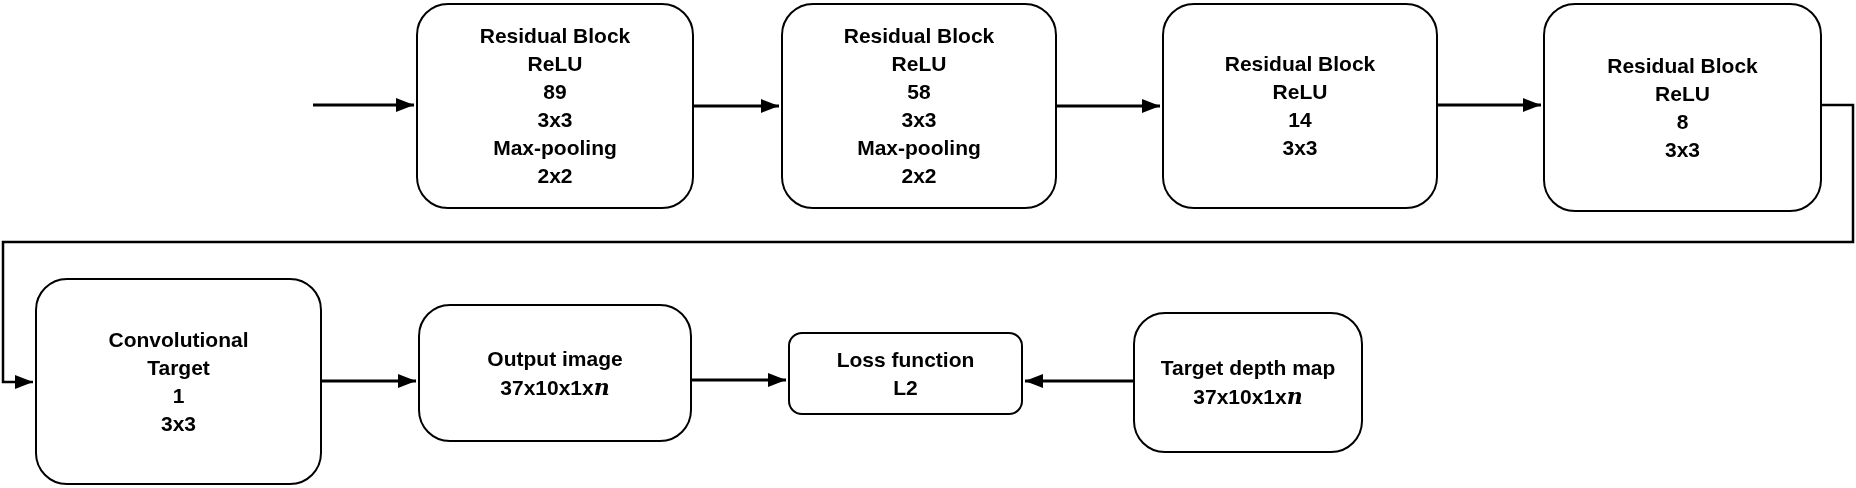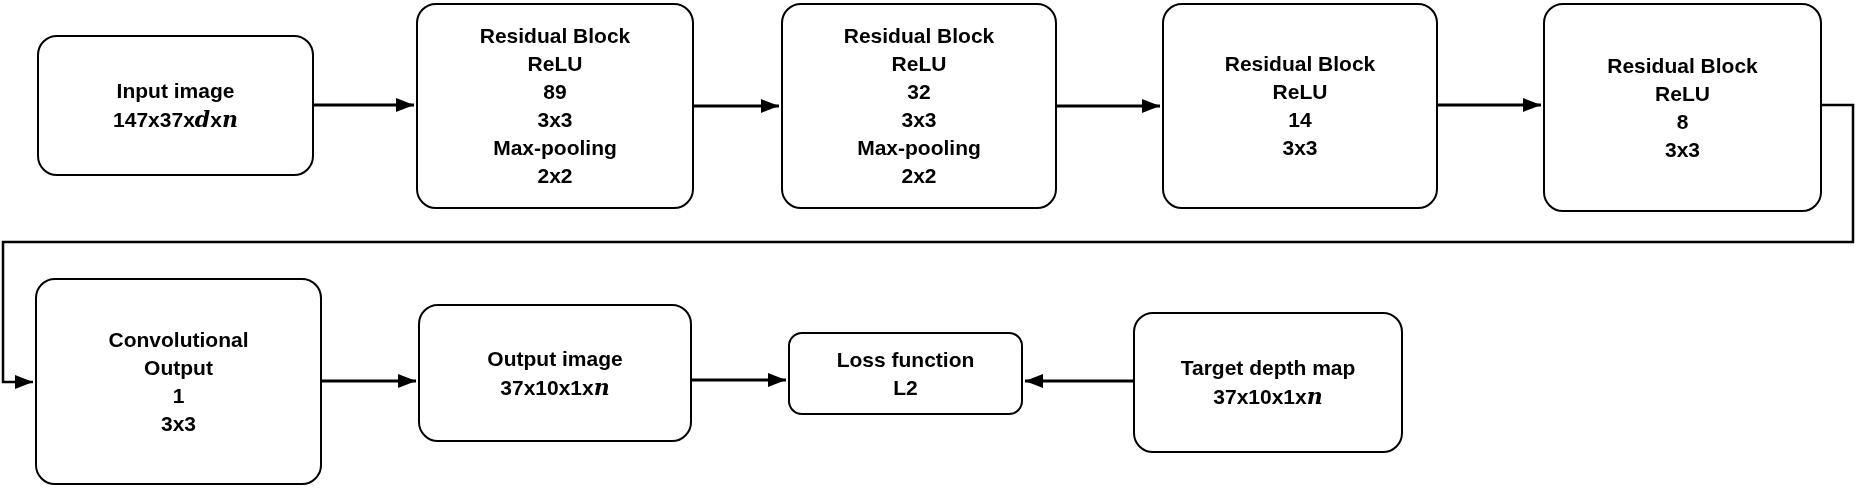--- a/index.html
+++ b/index.html
@@ -19,21 +19,21 @@
     position: absolute;
     left: 0;
     top: 0;
     width: 1856px;
     height: 488px;
   }
   .node {
     position: absolute;
     box-sizing: border-box;
     border: 2px solid #000000;
-    border-radius: 20px;
+    border-radius: 32px;
     background: #ffffff;
     display: flex;
     flex-direction: column;
     align-items: center;
     justify-content: center;
     text-align: center;
     color: #000000;
     font-weight: bold;
     font-size: 21px;
     line-height: 28px;
@@ -66,38 +66,34 @@
     <line x1="1057" y1="106" x2="1160" y2="106" stroke="#000000" stroke-width="3" marker-end="url(#ah)"></line>
     <line x1="1438" y1="105" x2="1541" y2="105" stroke="#000000" stroke-width="3" marker-end="url(#ah)"></line>
 
     <polyline points="1822,105 1853,105 1853,242 3,242 3,382 33,382" fill="none" stroke="#000000" stroke-width="2.5" marker-end="url(#ah)"></polyline>
 
     <line x1="315" y1="381" x2="416" y2="381" stroke="#000000" stroke-width="3" marker-end="url(#ah)"></line>
     <line x1="692" y1="380" x2="786" y2="380" stroke="#000000" stroke-width="3" marker-end="url(#ah)"></line>
     <line x1="1133" y1="381" x2="1025" y2="381" stroke="#000000" stroke-width="3" marker-end="url(#ah)"></line>
   </svg>
 
-  <div class="node" style="left:37px; top:35px; width:277px; height:141px;">
-      <div><span>Input image</span></div>
-      <div><span>147x37x</span><span class="math-var">d</span><span>x</span><span class="math-var">n</span></div>
-    </div>
 
   <div class="node" style="left:416px; top:3px; width:278px; height:206px;">
       <div><span>Residual Block</span></div>
       <div><span>ReLU</span></div>
       <div><span>89</span></div>
       <div><span>3x3</span></div>
       <div><span>Max-pooling</span></div>
       <div><span>2x2</span></div>
     </div>
 
   <div class="node" style="left:781px; top:3px; width:276px; height:206px;">
       <div><span>Residual Block</span></div>
       <div><span>ReLU</span></div>
-      <div><span>32</span></div>
+      <div><span>58</span></div>
       <div><span>3x3</span></div>
       <div><span>Max-pooling</span></div>
       <div><span>2x2</span></div>
     </div>
 
   <div class="node" style="left:1162px; top:3px; width:276px; height:206px;">
       <div><span>Residual Block</span></div>
       <div><span>ReLU</span></div>
       <div><span>14</span></div>
       <div><span>3x3</span></div>
@@ -105,33 +101,33 @@
 
   <div class="node" style="left:1543px; top:3px; width:279px; height:209px;">
       <div><span>Residual Block</span></div>
       <div><span>ReLU</span></div>
       <div><span>8</span></div>
       <div><span>3x3</span></div>
     </div>
 
   <div class="node" style="left:35px; top:278px; width:287px; height:207px;">
       <div><span>Convolutional</span></div>
-      <div><span>Output</span></div>
+      <div><span>Target</span></div>
       <div><span>1</span></div>
       <div><span>3x3</span></div>
     </div>
 
   <div class="node" style="left:418px; top:304px; width:274px; height:138px;">
       <div><span>Output image</span></div>
       <div><span>37x10x1x</span><span class="math-var">n</span></div>
     </div>
 
   <div class="node small-radius" style="left:788px; top:332px; width:235px; height:83px;">
       <div><span>Loss function</span></div>
       <div><span>L2</span></div>
     </div>
 
-  <div class="node" style="left:1133px; top:312px; width:270px; height:141px;">
+  <div class="node" style="left:1133px; top:312px; width:230px; height:141px;">
       <div><span>Target depth map</span></div>
       <div><span>37x10x1x</span><span class="math-var">n</span></div>
     </div>
 
 </div>
 
 </body></html>

